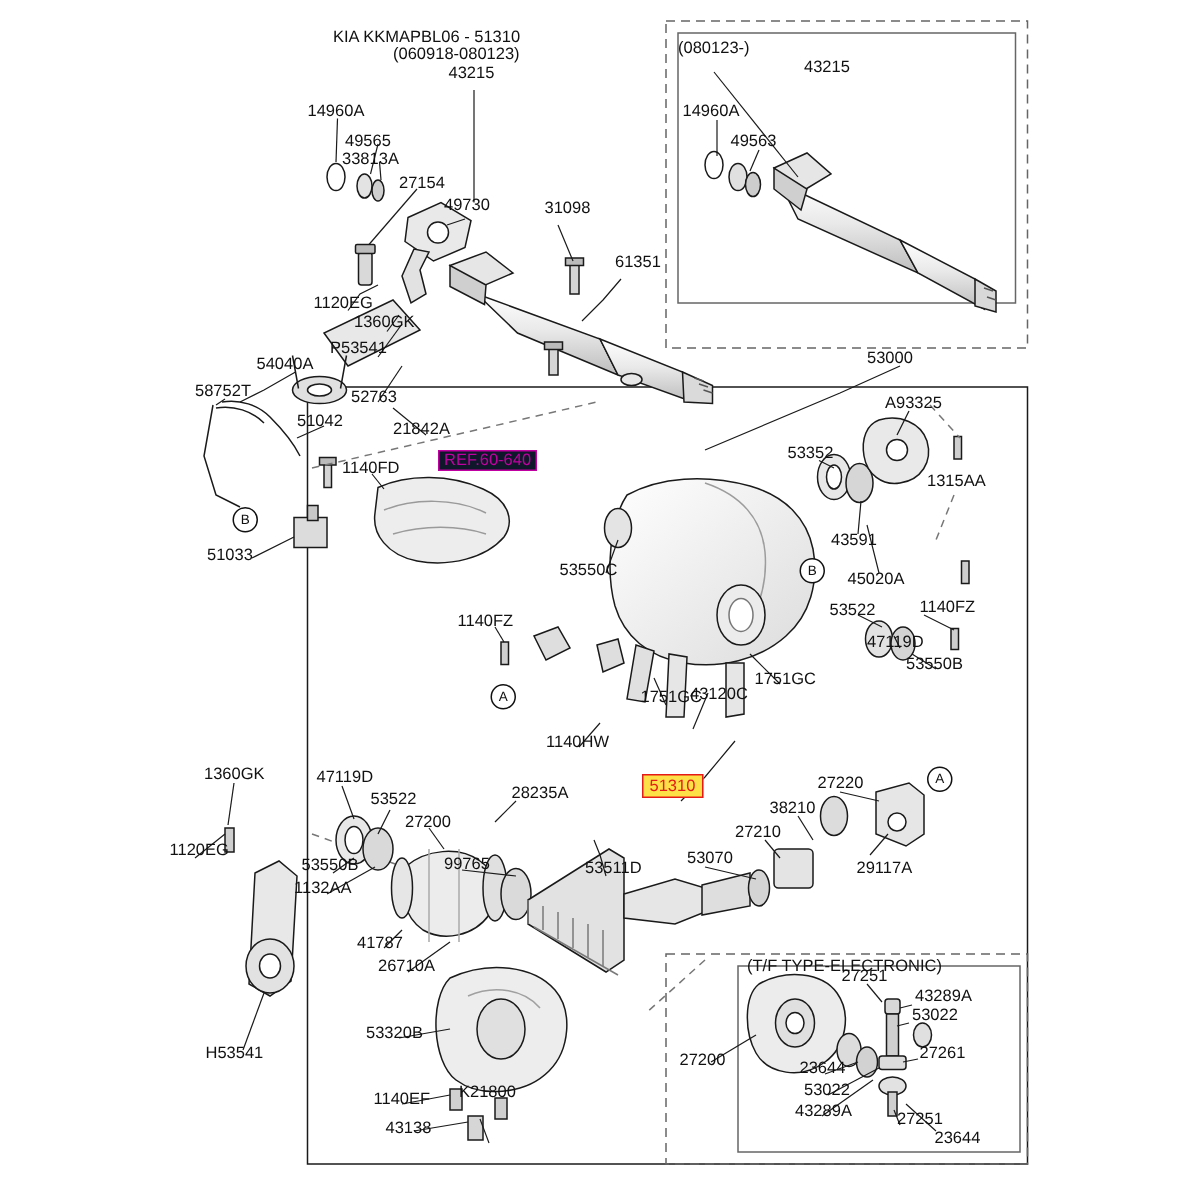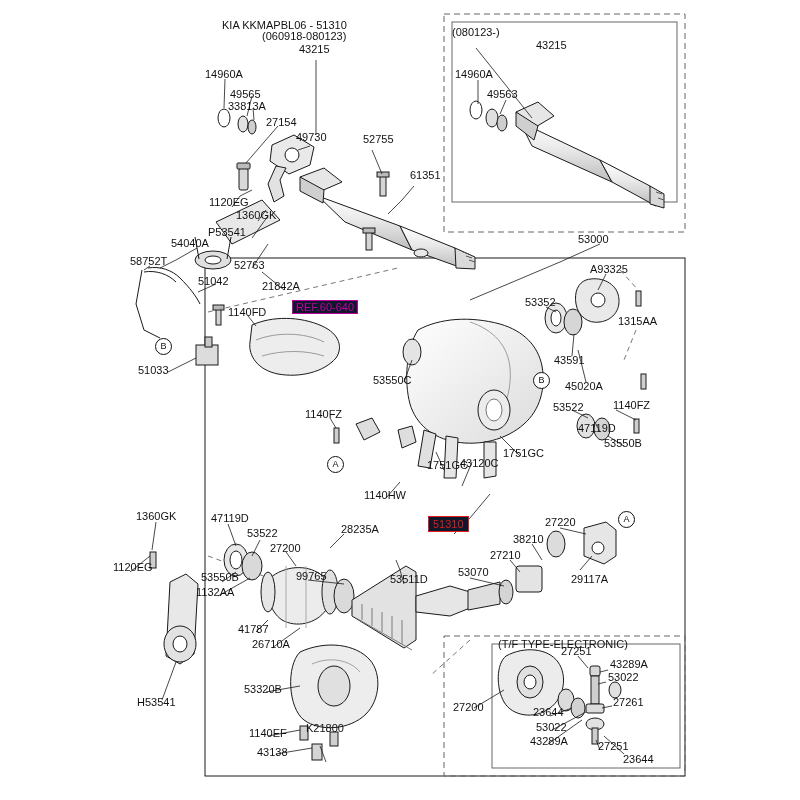--- a/index.html
+++ b/index.html
@@ -1,21 +1,21 @@
 <!DOCTYPE html>
 <html><head>
 <meta charset="utf-8">
 <style>
   html,body{margin:0;padding:0;background:#ffffff;}
   body{width:800px;height:800px;position:relative;overflow:hidden;
        font-family:"Liberation Sans",sans-serif;color:#111;}
   #sheet{position:absolute;left:0;top:0;width:800px;height:800px;}
   svg.layer{position:absolute;left:0;top:0;width:800px;height:800px;overflow:visible;}
   .lbl{position:absolute;font-size:11px;line-height:12px;white-space:nowrap;color:#111;}
-  .boxed{border:1px solid #e41b17;padding:1px 4px;color:#e41b17;font-size:11px;background:#0f172a;}
+  .boxed{border:1px solid #e41b17;padding:1px 4px;color:#e41b17;font-size:11px;background:#fde047;}
   .boxedmag{border:1px solid #c000a0;padding:0px 3px;color:#c000a0;font-size:11px;background:#0f172a;}
   .circ{position:absolute;width:15px;height:15px;border:1px solid #111;border-radius:50%;
         font-size:9px;text-align:center;line-height:14px;background:#fff;}
   .titleline{position:absolute;font-size:11px;color:#111;}
 </style>
 </head>
 <body>
 
 <div id="sheet">
 
@@ -298,25 +298,25 @@
     <div class="lbl" style="left:428px;top:518px;">
       <span class="boxed">51310</span>
     </div>
 
     <div class="lbl" style="left:205px;top:68px;">14960A</div>
     <div class="lbl" style="left:230px;top:88px;">49565</div>
     <div class="lbl" style="left:228px;top:100px;">33813A</div>
     <div class="lbl" style="left:266px;top:116px;">27154</div>
     <div class="lbl" style="left:299px;top:43px;">43215</div>
     <div class="lbl" style="left:296px;top:131px;">49730</div>
-    <div class="lbl" style="left:363px;top:133px;">52755</div>
+    <div class="lbl" style="left:363px;top:133px;">31098</div>
     <div class="lbl" style="left:410px;top:169px;">61351</div>
     <div class="lbl" style="left:209px;top:196px;">1120EG</div>
     <div class="lbl" style="left:236px;top:209px;">1360GK</div>
-    <div class="lbl" style="left:208px;top:226px;text-align:center;">P53541</div>
+    <div class="lbl" style="left:220px;top:226px;text-align:center;">P53541</div>
     <div class="lbl" style="left:234px;top:259px;">52763</div>
     <div class="lbl" style="left:262px;top:280px;">21842A</div>
     <div class="lbl" style="left:171px;top:237px;">54040A</div>
     <div class="lbl" style="left:130px;top:255px;">58752T</div>
     <div class="lbl" style="left:198px;top:275px;">51042</div>
     <div class="lbl" style="left:228px;top:306px;">1140FD</div>
     <div class="lbl" style="left:138px;top:364px;">51033</div>
 
     <div class="lbl" style="left:536px;top:39px;">43215</div>
     <div class="lbl" style="left:455px;top:68px;">14960A</div>

